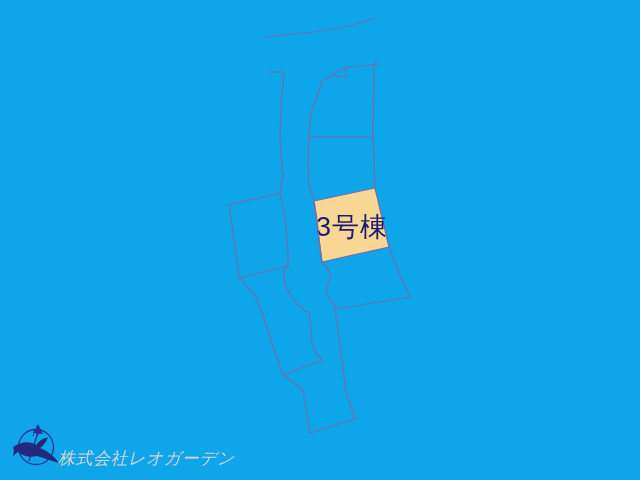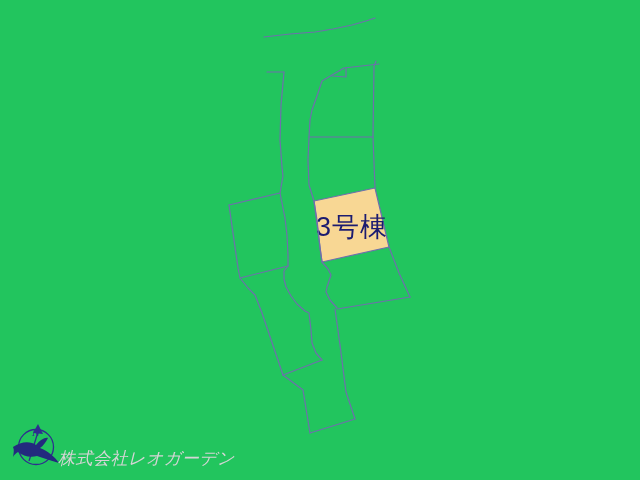--- a/index.html
+++ b/index.html
@@ -8,21 +8,21 @@
     width: 640px;
     height: 480px;
     background: #ffffff;
     overflow: hidden;
     font-family: "Liberation Sans", "DejaVu Sans", sans-serif;
   }
   .stage {
     position: relative;
     width: 640px;
     height: 480px;
-    background: #22c55e;
+    background: #0ea5e9;
   }
   svg { display: block; }
   .lot-line {
     fill: none;
     stroke: #6f6fad;
     stroke-width: 1.2;
     stroke-linejoin: round;
     stroke-linecap: round;
   }
   .parcel-highlight {

